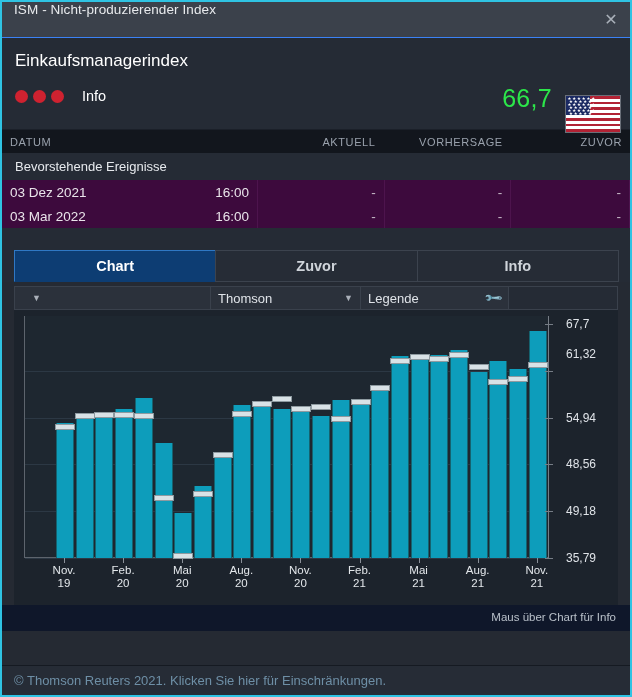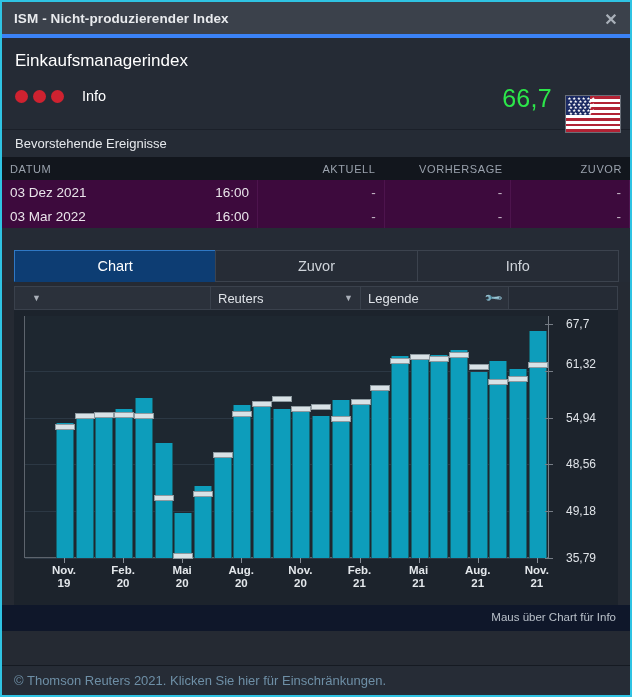--- a/index.html
+++ b/index.html
@@ -15,22 +15,22 @@
     background: #252a33;
     border: 2px solid #2fc3e3;
     overflow: hidden;
   }
 
   
   #titlebar {
     position: relative;
     height: 36px;
     background: #3b414b;
-    border-bottom: 4px solid #3b82f6;
-    display: flex; align-items: center; font-weight: bold;
+    border-bottom: 1px solid #3b82f6;
+    display: flex; 
   }
   #titlebar .title {
     color: #e8eaed; font-size: 13.5px;
     padding-left: 12px; letter-spacing: .1px;
   }
   #close-btn {
     position: absolute; right: 6px; top: 5px;
     width: 26px; height: 26px;
     color: #a9b0b9; font-size: 16px; line-height: 26px;
     text-align: center; cursor: pointer;
@@ -104,20 +104,21 @@
   .erow .c.col-act, .erow .c.col-fc, .erow .c.col-prev { justify-content: flex-end; color: #c8bcc9; }
   .erow .dt { width: 152px; }
   .erow .tm { width: 104px; text-align: right; display:block; }
   .erow .c.col-date { justify-content: space-between; }
   #events-pad { height: 14px; background: #252b35; }
 
   
   #tabs {
     display: flex; padding: 8px 12px 0 12px;
     background: #252b35;
+    font-weight: bold;
   }
   .tab {
     flex: 1; height: 32px; line-height: 30px; text-align: center;
     font-size: 14.5px; color: #cfd4da;
     background: #262c36; border: 1px solid #3c434e;
     cursor: pointer; margin-right: -1px;
   }
   .tab.active {
     background: #0d3d73; border: 1px solid #2f78c4;
     color: #ffffff; border-bottom-color: #0d3d73;
@@ -178,21 +179,20 @@
     color: #dfe3e8; font-size: 12px; transform: translateY(-50%);
     white-space: nowrap;
   }
   
   #xaxis { position: absolute; left: 41px; top: 248px; width: 494px; height: 40px; }
   .xtick { position: absolute; top: 0; width: 1px; height: 5px; background: #8a9099; }
   .xlab {
     position: absolute; top: 6px; transform: translateX(-50%);
     text-align: center; color: #e3e7eb; font-size: 11.5px; line-height: 13px;
     white-space: nowrap;
-    font-weight: bold;
   }
 
   #hint {
     height: 26px; background: #0f172a;
     color: #b9c0c9; font-size: 11.5px;
     text-align: right; padding: 6px 14px 0 0;
   }
 
   
   #footer {
@@ -242,27 +242,27 @@
         <span class="st" style="top:1px">★★★★★★</span>
         <span class="st" style="top:4px;left:3px">★★★★★</span>
         <span class="st" style="top:7px">★★★★★★</span>
         <span class="st" style="top:10px;left:3px">★★★★★</span>
         <span class="st" style="top:13px">★★★★★★</span>
         <span class="st" style="top:16px;left:3px">★★★★★</span>
       </div>
     </div>
   </div>
 
-  <div id="events-title">Bevorstehende Ereignisse</div>
   <div id="events-head">
     <span class="c col-date">DATUM</span>
     <span class="c col-act">AKTUELL</span>
     <span class="c col-fc">VORHERSAGE</span>
     <span class="c col-prev">ZUVOR</span>
   </div>
+  <div id="events-title">Bevorstehende Ereignisse</div>
 
   <div class="erow">
     <span class="c col-date">
       <span class="dt">03 Dez 2021</span>
       <span class="tm">16:00</span>
     </span>
     <span class="c col-act">-</span>
     <span class="c col-fc">-</span>
     <span class="c col-prev">-</span>
   </div>
@@ -281,21 +281,21 @@
     <div class="tab active">Chart</div>
     <div class="tab">Zuvor</div>
     <div class="tab">Info</div>
   </div>
 
   <div id="controls">
     <div class="ctl" id="ctl-series">
       <span class="arrow">▼</span>
     </div>
     <div class="ctl" id="ctl-type">
-      <span class="cv">Reuters</span>
+      <span class="cv">Thomson</span>
       <span class="arrow">▼</span>
     </div>
     <div class="ctl" id="ctl-legend">
       <span class="cv">Legende</span>
       <span class="wrench">🔧</span>
     </div>
     <div id="ctl-rest"></div>
   </div>
 
   <div id="chartwrap">
@@ -383,21 +383,21 @@
         <div class="xtick" style="left: 304.5px;"></div>
         <div class="xlab" style="left: 304.5px;"><span>Feb.</span><br><span>21</span></div>
         <div class="xtick" style="left: 363.6px;"></div>
         <div class="xlab" style="left: 363.6px;"><span>Mai</span><br><span>21</span></div>
         <div class="xtick" style="left: 422.7px;"></div>
         <div class="xlab" style="left: 422.7px;"><span>Aug.</span><br><span>21</span></div>
         <div class="xtick" style="left: 481.8px;"></div>
         <div class="xlab" style="left: 481.8px;"><span>Nov.</span><br><span>21</span></div>
       </div>
   <div class="ylab" style="top: 14px;">67,7</div>
-      <div class="ylab" style="top: 54px;">61,32</div>
+      <div class="ylab" style="top: 44px;">61,32</div>
       <div class="ylab" style="top: 107.571px;">54,94</div>
       <div class="ylab" style="top: 154.356px;">48,56</div>
       <div class="ylab" style="top: 201.215px;">49,18</div>
       <div class="ylab" style="top: 248px;">35,79</div>
     </div>
 
   <div id="hint">Maus über Chart für Info</div>
 
   <div id="footer">© Thomson Reuters 2021. Klicken Sie hier für Einschränkungen.</div>
 </div>

